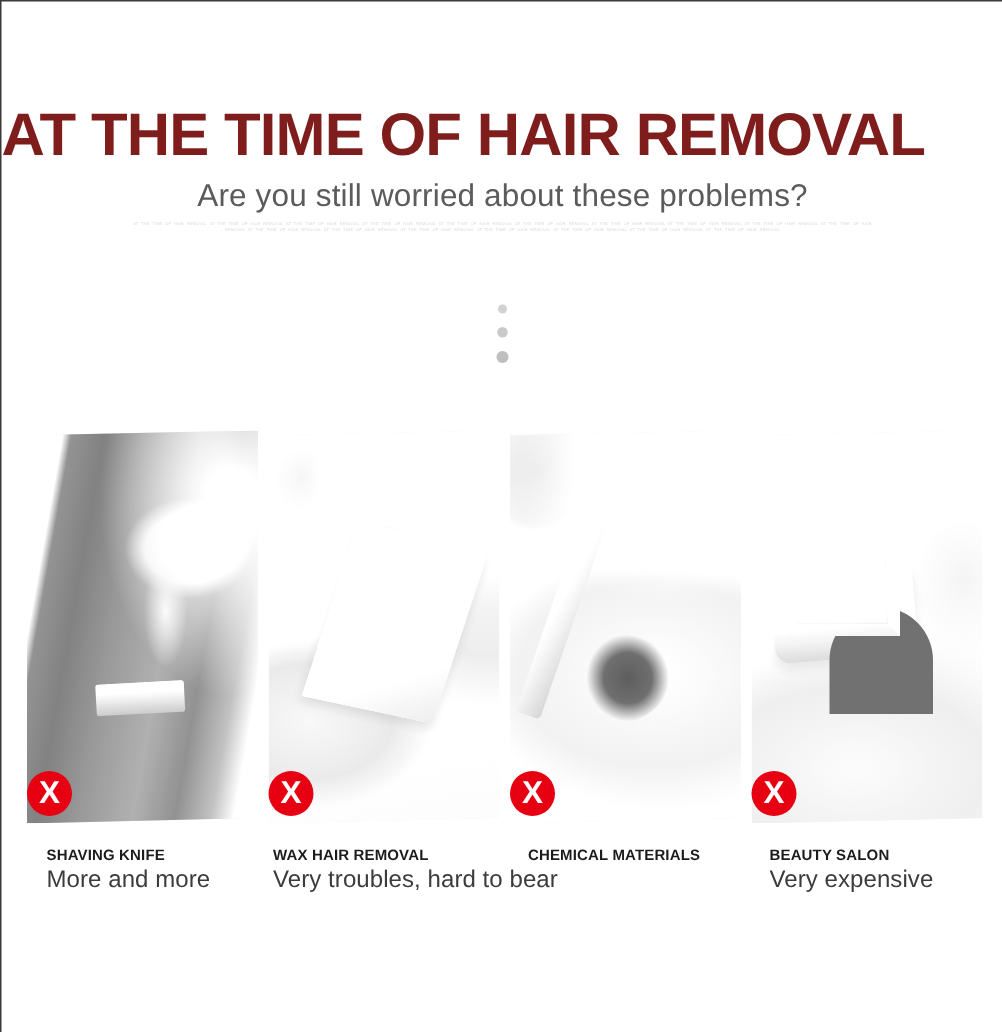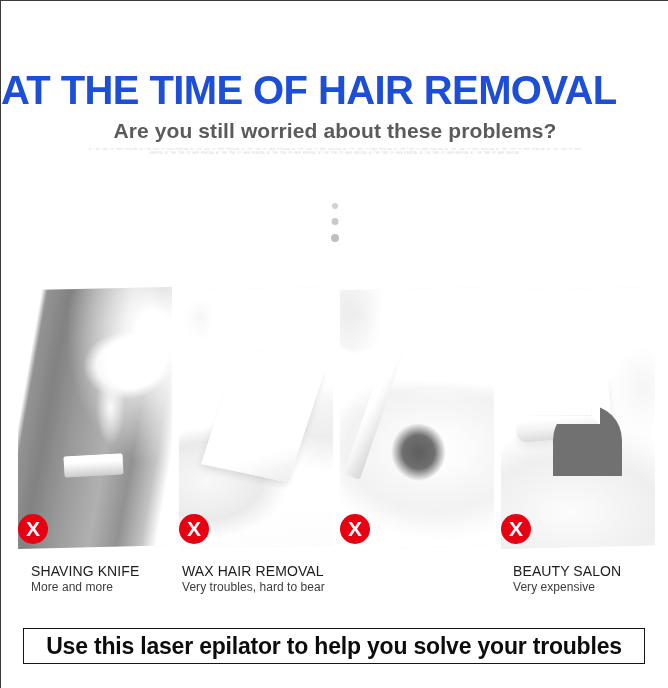--- a/index.html
+++ b/index.html
@@ -27,33 +27,33 @@
   .headline {
     position: absolute;
     top: 66px;
     left: 0;
     width: 565px;
     text-align: center;
     font-size: 40px;
     line-height: 46px;
     font-weight: 700;
     letter-spacing: -0.6px;
-    color: #1d4ed8;
+    color: #7f1d1d;
     white-space: nowrap;
   }
 
   .subhead {
     position: absolute;
     top: 117px;
     left: 0;
     width: 668px;
     text-align: center;
     font-size: 21px;
     line-height: 26px;
-    font-weight: 700;
+    font-weight: 400;
     letter-spacing: 0.1px;
     color: #5b5b5b;
     white-space: nowrap;
   }
 
   .microtext {
     position: absolute;
     top: 147px;
     left: 84px;
     width: 500px;
@@ -264,29 +264,29 @@
     position: absolute;
     top: 562px;
     width: 170px;
   }
   .c1 { left: 30px; }
   .c2 { left: 181px; }
   .c3 { left: 351px; }
   .c4 { left: 512px; }
 
   .cap-title {
-    font-size: 14px;
+    font-size: 10px;
     line-height: 16px;
-    font-weight: 400;
+    font-weight: 700;
     color: #1c1c1c;
     letter-spacing: 0.1px;
     white-space: nowrap;
   }
   .cap-sub {
-    font-size: 12px;
+    font-size: 16px;
     line-height: 16px;
     font-weight: 400;
     color: #3c3c3c;
     letter-spacing: 0.05px;
     white-space: nowrap;
   }
 
   
   .banner {
     position: absolute;
@@ -355,24 +355,22 @@
     <div class="cap-title">SHAVING KNIFE</div>
     <div class="cap-sub">More and more</div>
   </div>
 
   <div class="caption c2">
     <div class="cap-title">WAX HAIR REMOVAL</div>
     <div class="cap-sub">Very troubles, hard to bear</div>
   </div>
 
   <div class="caption c3">
+    <div class="cap-title">CHEMICAL MATERIALS</div>
   </div>
 
   <div class="caption c4">
     <div class="cap-title">BEAUTY SALON</div>
     <div class="cap-sub">Very expensive</div>
   </div>
 
-  <div class="banner">
-    <div class="banner-text">Use this laser epilator to help you solve your troubles</div>
-  </div>
 
 </div>
 
 </body></html>

